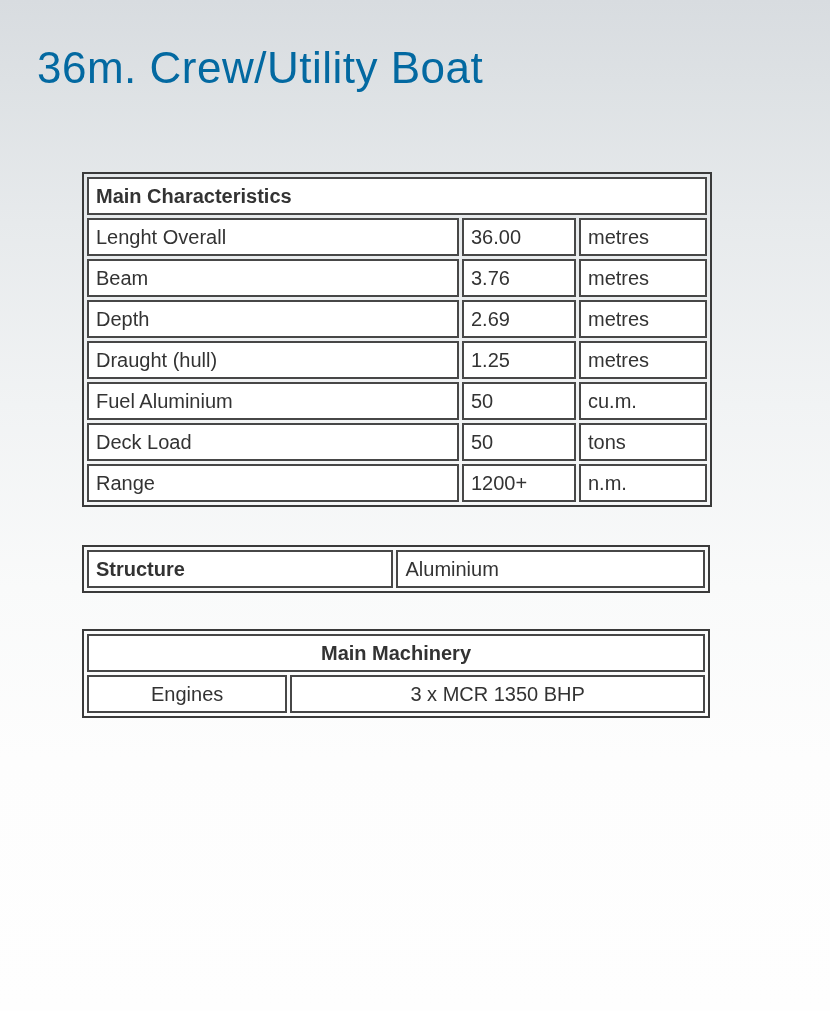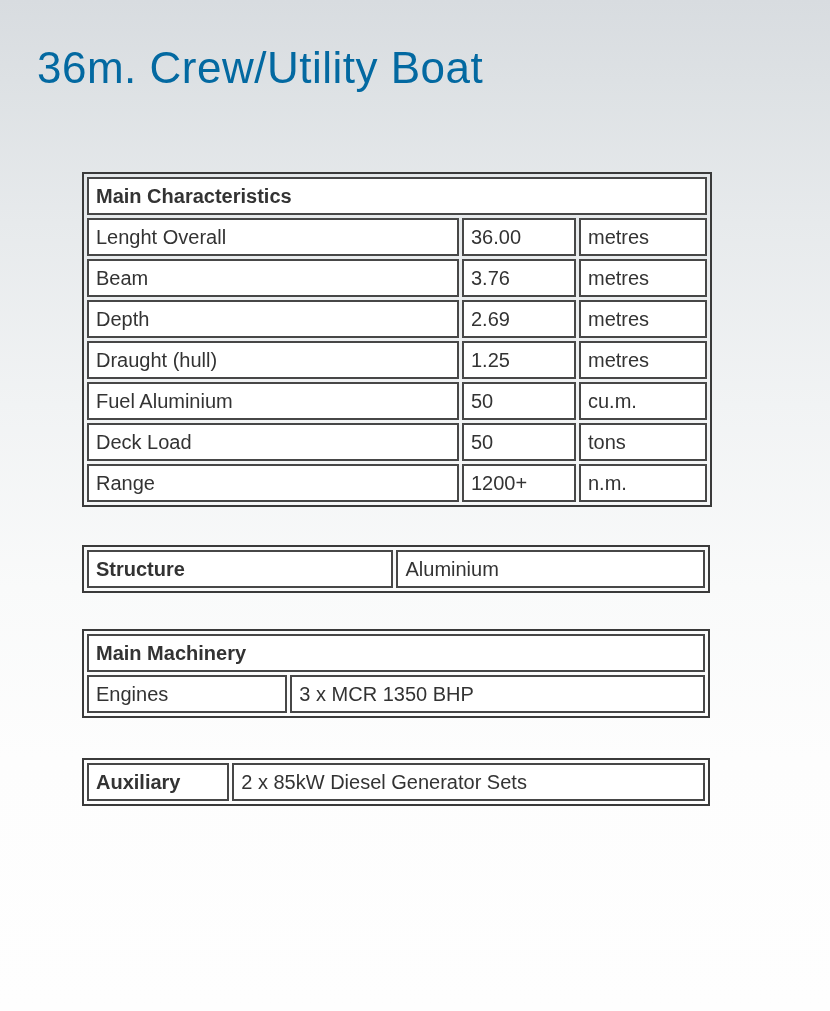--- a/index.html
+++ b/index.html
@@ -53,21 +53,21 @@
     vertical-align: middle;
   }
 
   td.hdr {
     font-weight: bold;
     color: #1a1a1a;
   }
 
   .t-main-characteristics { margin-top: 80px; }
   .t-structure            { margin-top: 38px; }
-  .t-main-machinery       { margin-top: 36px; }
+  .t-main-machinery       { margin-top: 36px; text-align: center; }
   .t-auxiliary            { margin-top: 40px; }
 </style>
 </head>
 <body>
 
 <h1 class="page-title">36m. Crew/Utility Boat</h1>
 
 <div class="tables-wrap">
 
   <table class="spec t-main-characteristics">
@@ -140,26 +140,14 @@
       <tr>
         <td class="hdr" colspan="2">Main Machinery</td>
       </tr>
       <tr>
         <td>Engines</td>
         <td>3 x MCR 1350 BHP</td>
       </tr>
     </tbody>
   </table>
 
-  <table class="spec t-auxiliary">
-    <colgroup>
-        <col style="width:142px">
-        <col style="width:472px">
-      </colgroup>
-    <tbody>
-      <tr>
-        <td class="hdr">Auxiliary</td>
-        <td>2 x 85kW Diesel Generator Sets</td>
-      </tr>
-    </tbody>
-  </table>
 
 </div>
 
 </body></html>

